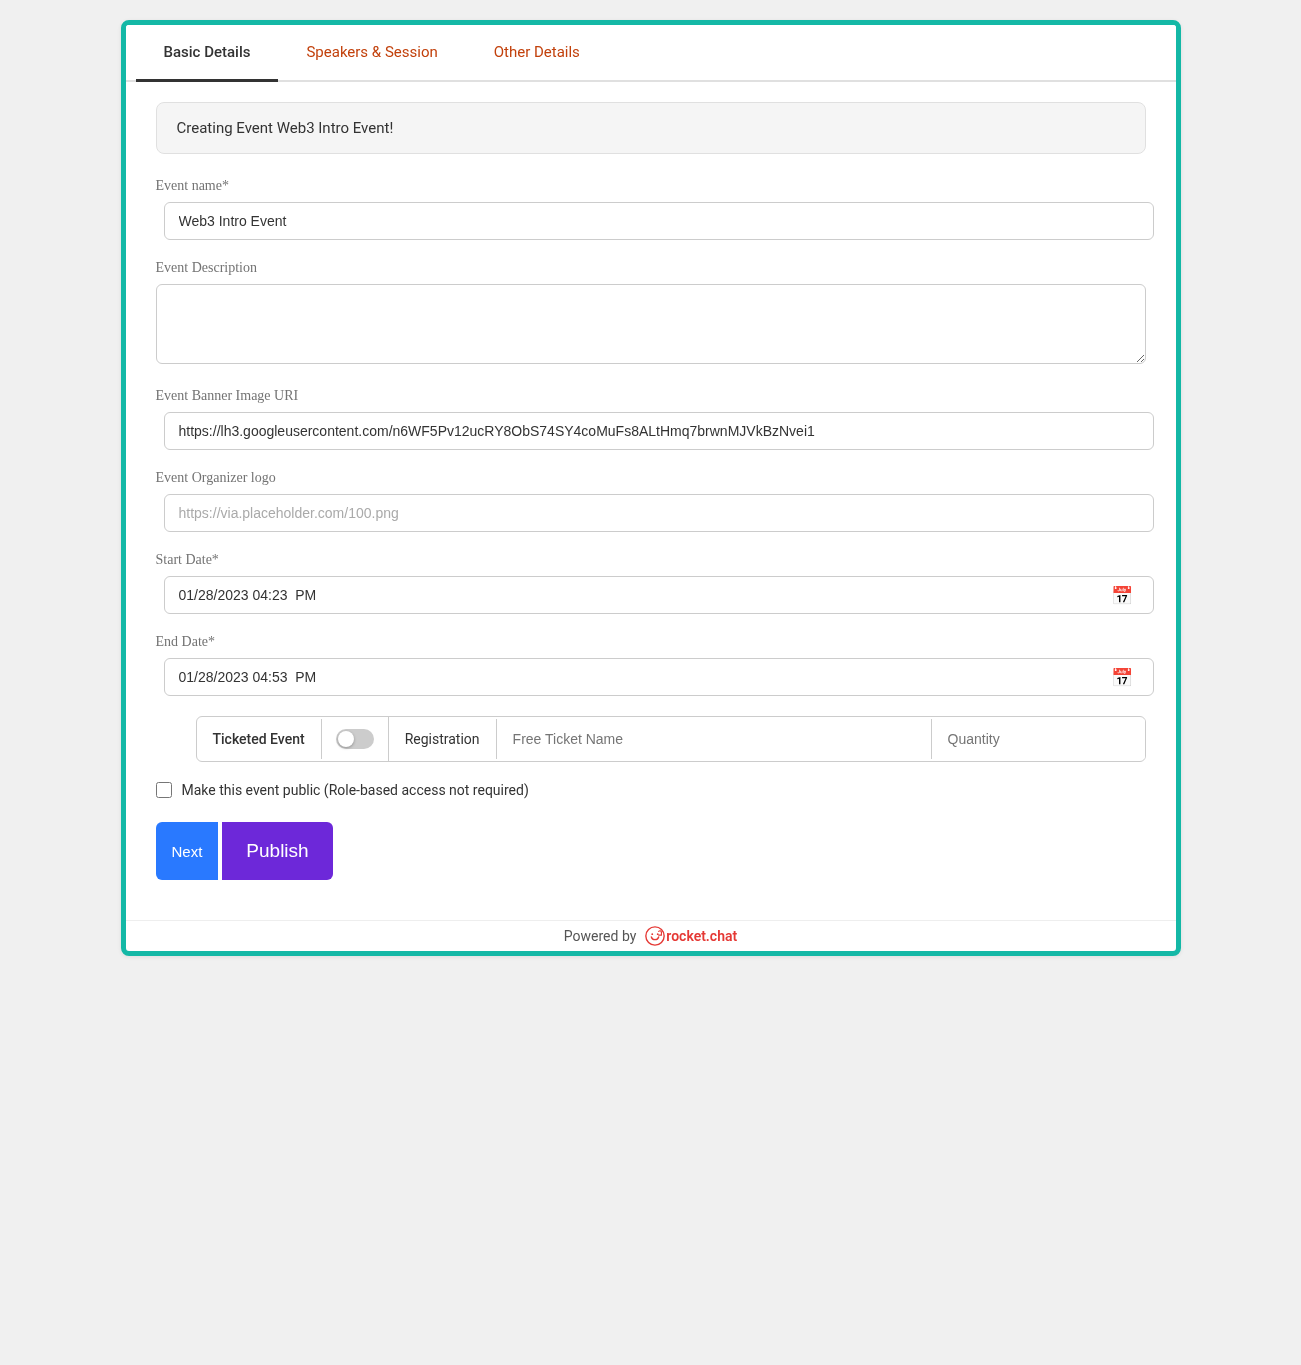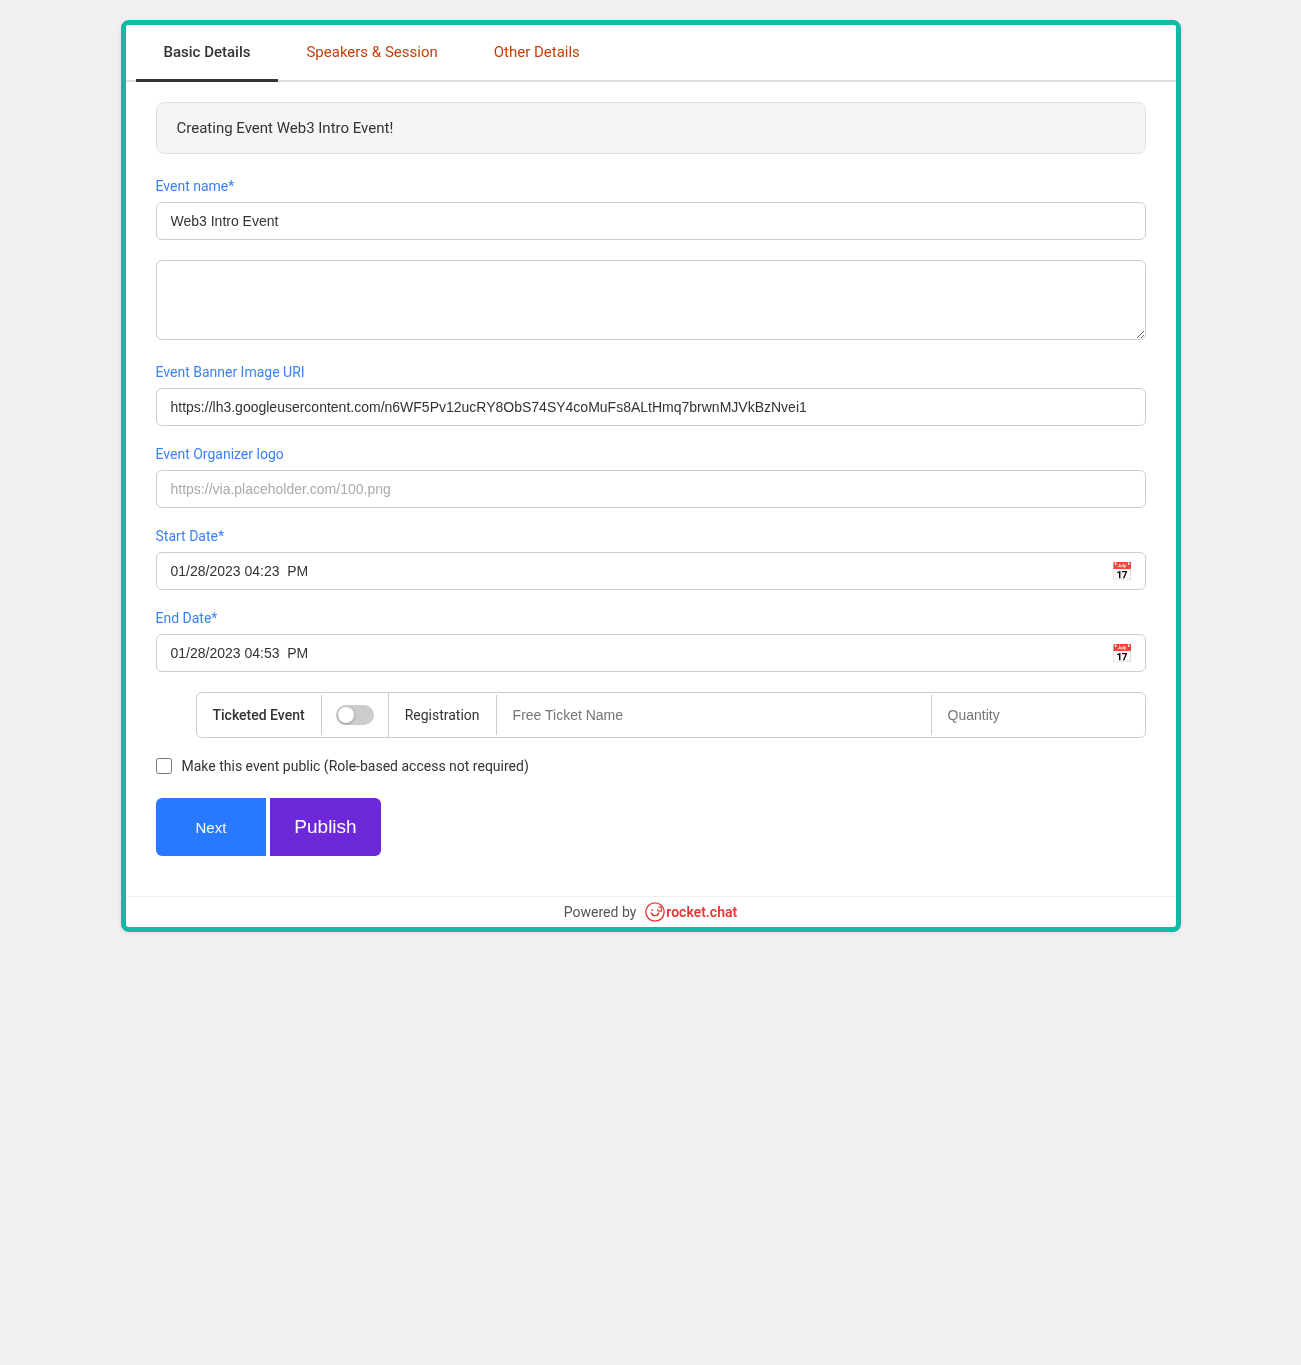--- a/index.html
+++ b/index.html
@@ -68,34 +68,36 @@
     }
 
     
     .form-group {
       margin-bottom: 20px;
     }
 
     .form-label {
       display: block;
       font-size: 14px;
-      color: #3b82f6;
+      color: #737373;
       margin-bottom: 8px;
       font-weight: 400;
+      font-family: Liberation Serif, serif;
     }
 
     .form-input {
       width: 100%;
       border: 1px solid #ccc;
       border-radius: 6px;
       padding: 10px 14px;
       font-size: 14px;
       color: #333;
       outline: none;
       background: #fff;
+      margin-left: 8px;
     }
 
     .form-input::placeholder {
       color: #aaa;
     }
 
     .form-textarea {
       width: 100%;
       border: 1px solid #ccc;
       border-radius: 6px;
@@ -224,21 +226,21 @@
     .button-row {
       display: flex;
       gap: 4px;
     }
 
     .btn-next {
       background: #2979ff;
       color: #fff;
       border: none;
       border-radius: 6px 0 0 6px;
-      padding: 12px 40px;
+      padding: 12px 16px;
       font-size: 15px;
       cursor: pointer;
       font-weight: 500;
     }
 
     .btn-publish {
       background: #6d28d9;
       color: #fff;
       border: none;
       border-radius: 0 6px 6px 0;
@@ -291,20 +293,21 @@
     <div class="info-banner">
       <span>Creating Event Web3 Intro Event!</span>
     </div>
 
     <div class="form-group">
       <label class="form-label">Event name*</label>
       <input class="form-input" type="text" value="Web3 Intro Event" style="">
     </div>
 
     <div class="form-group">
+      <label class="form-label">Event Description</label>
       <textarea class="form-textarea" style=""></textarea>
     </div>
 
     <div class="form-group">
       <label class="form-label">Event Banner Image URI</label>
       <input class="form-input" type="text" value="https://lh3.googleusercontent.com/n6WF5Pv12ucRY8ObS74SY4coMuFs8ALtHmq7brwnMJVkBzNvei1" style="">
     </div>
 
     <div class="form-group">
       <label class="form-label">Event Organizer logo</label>

